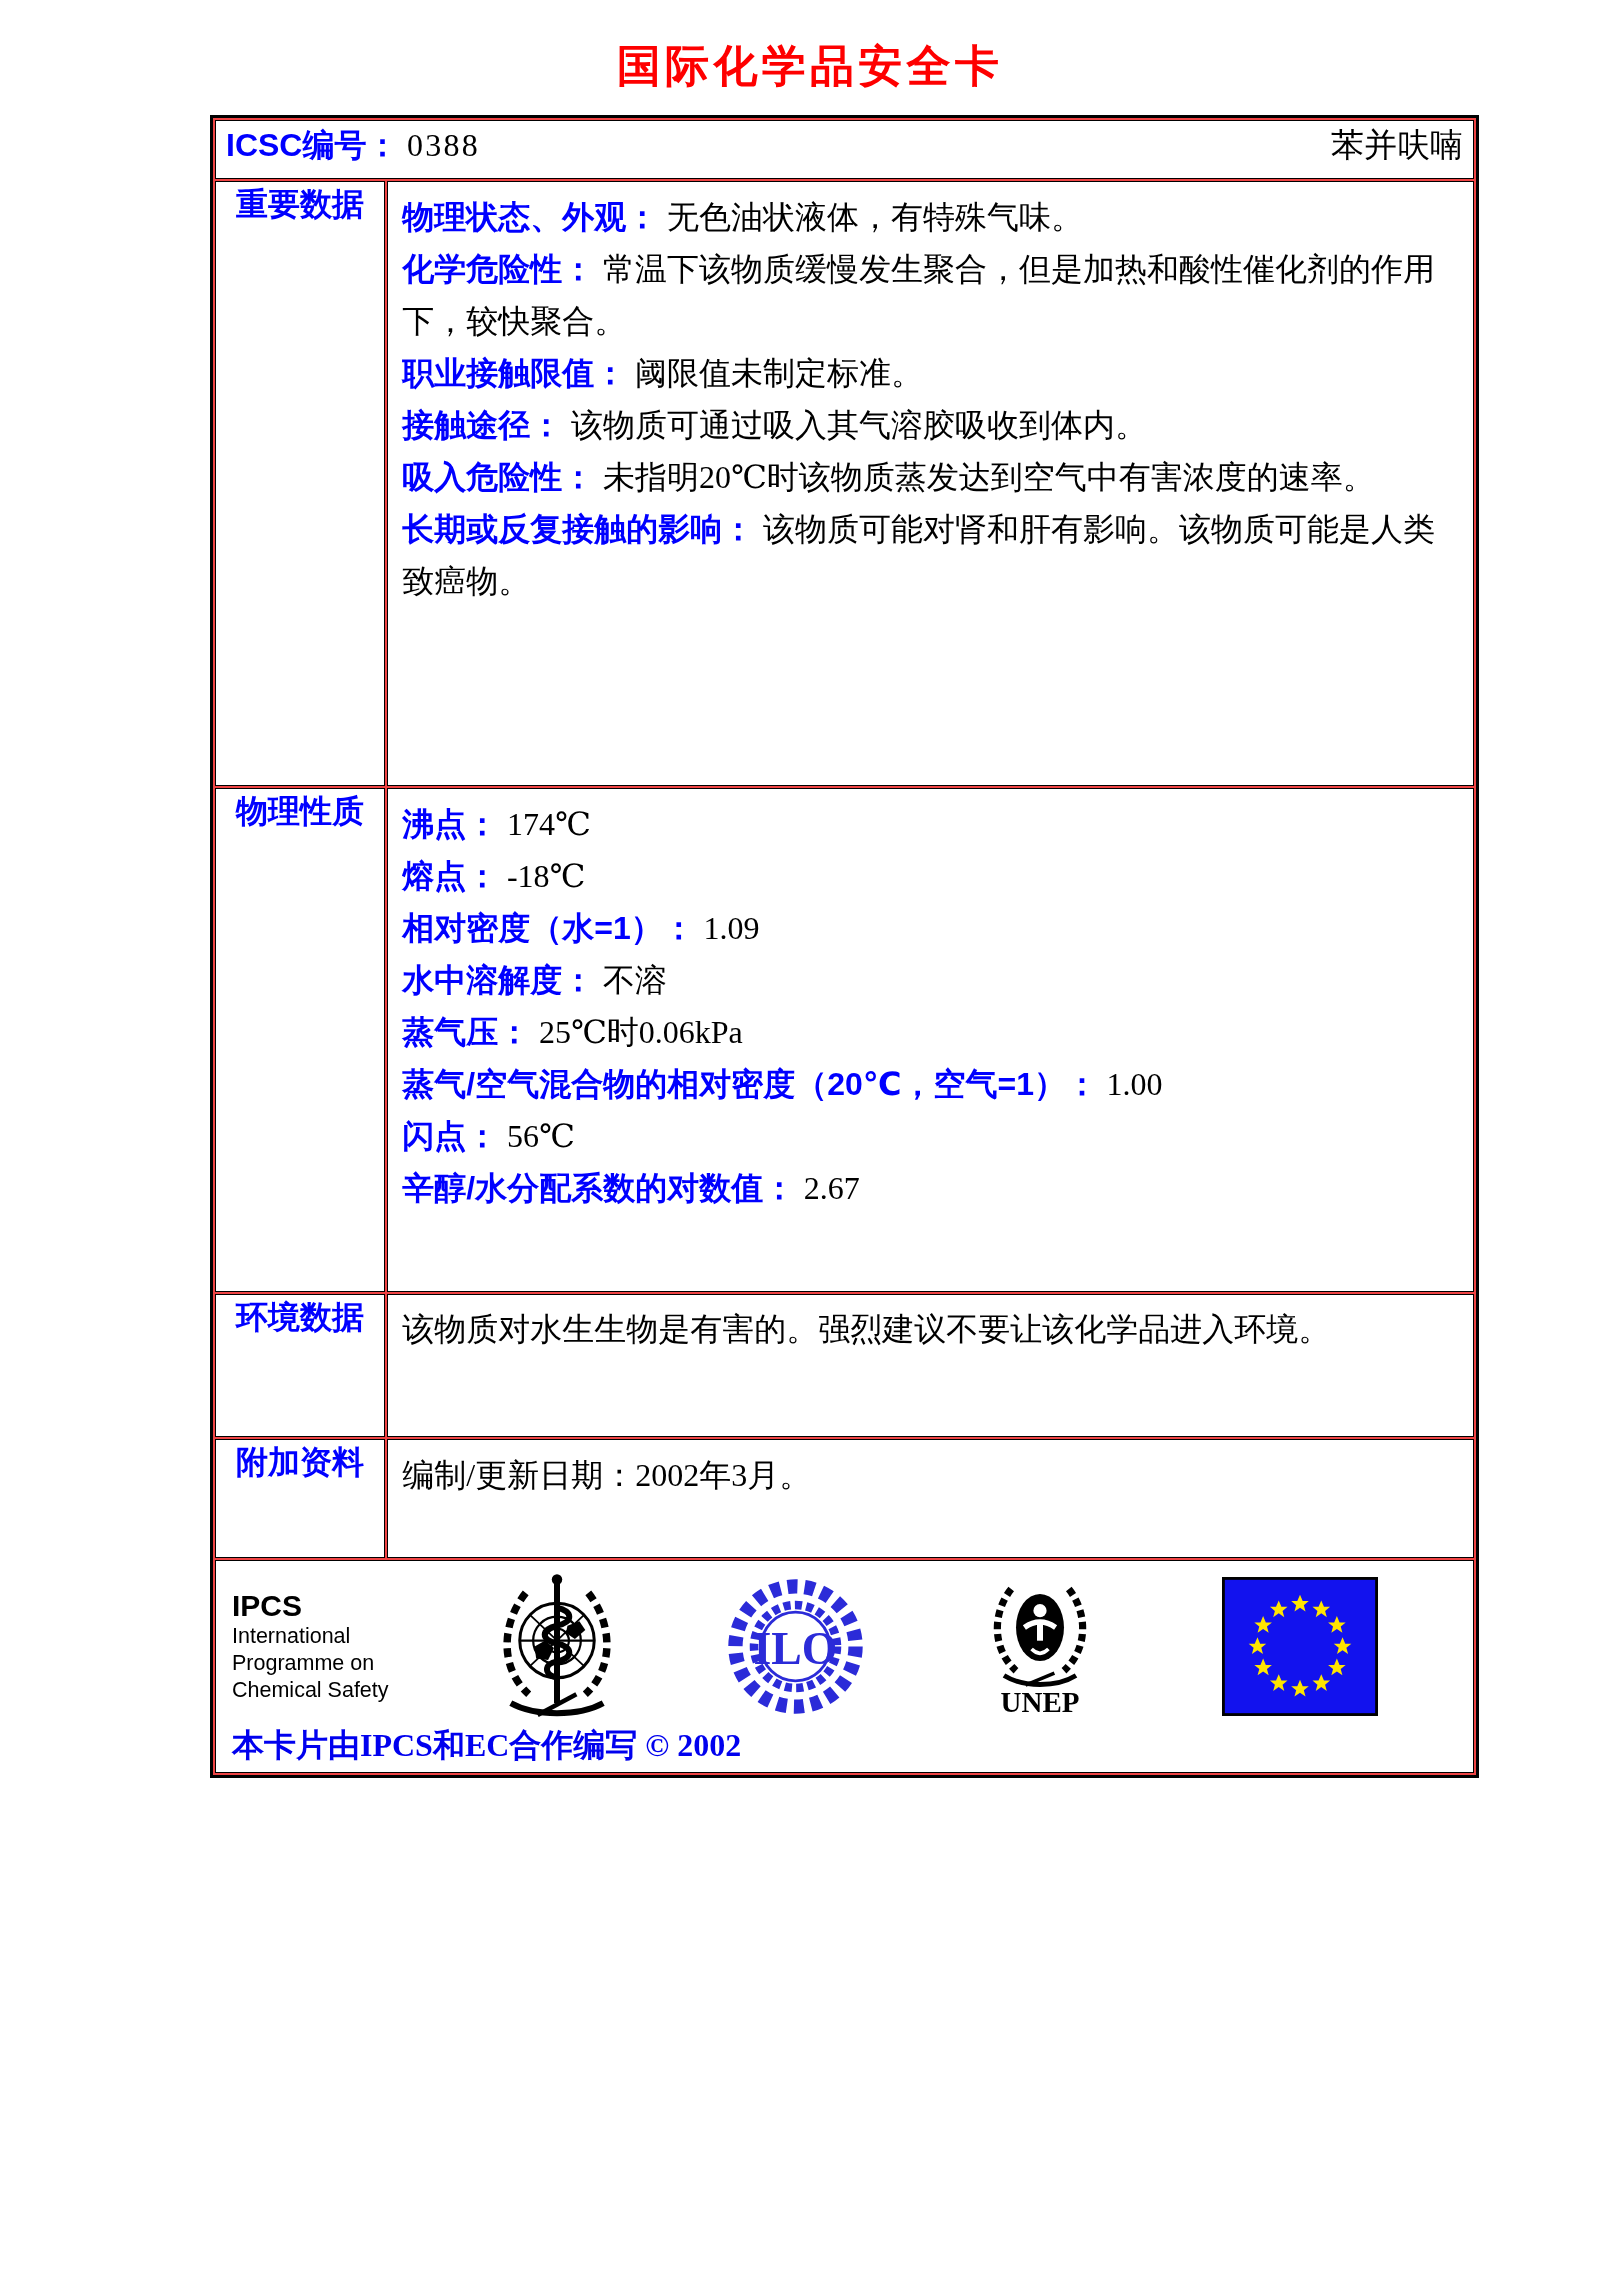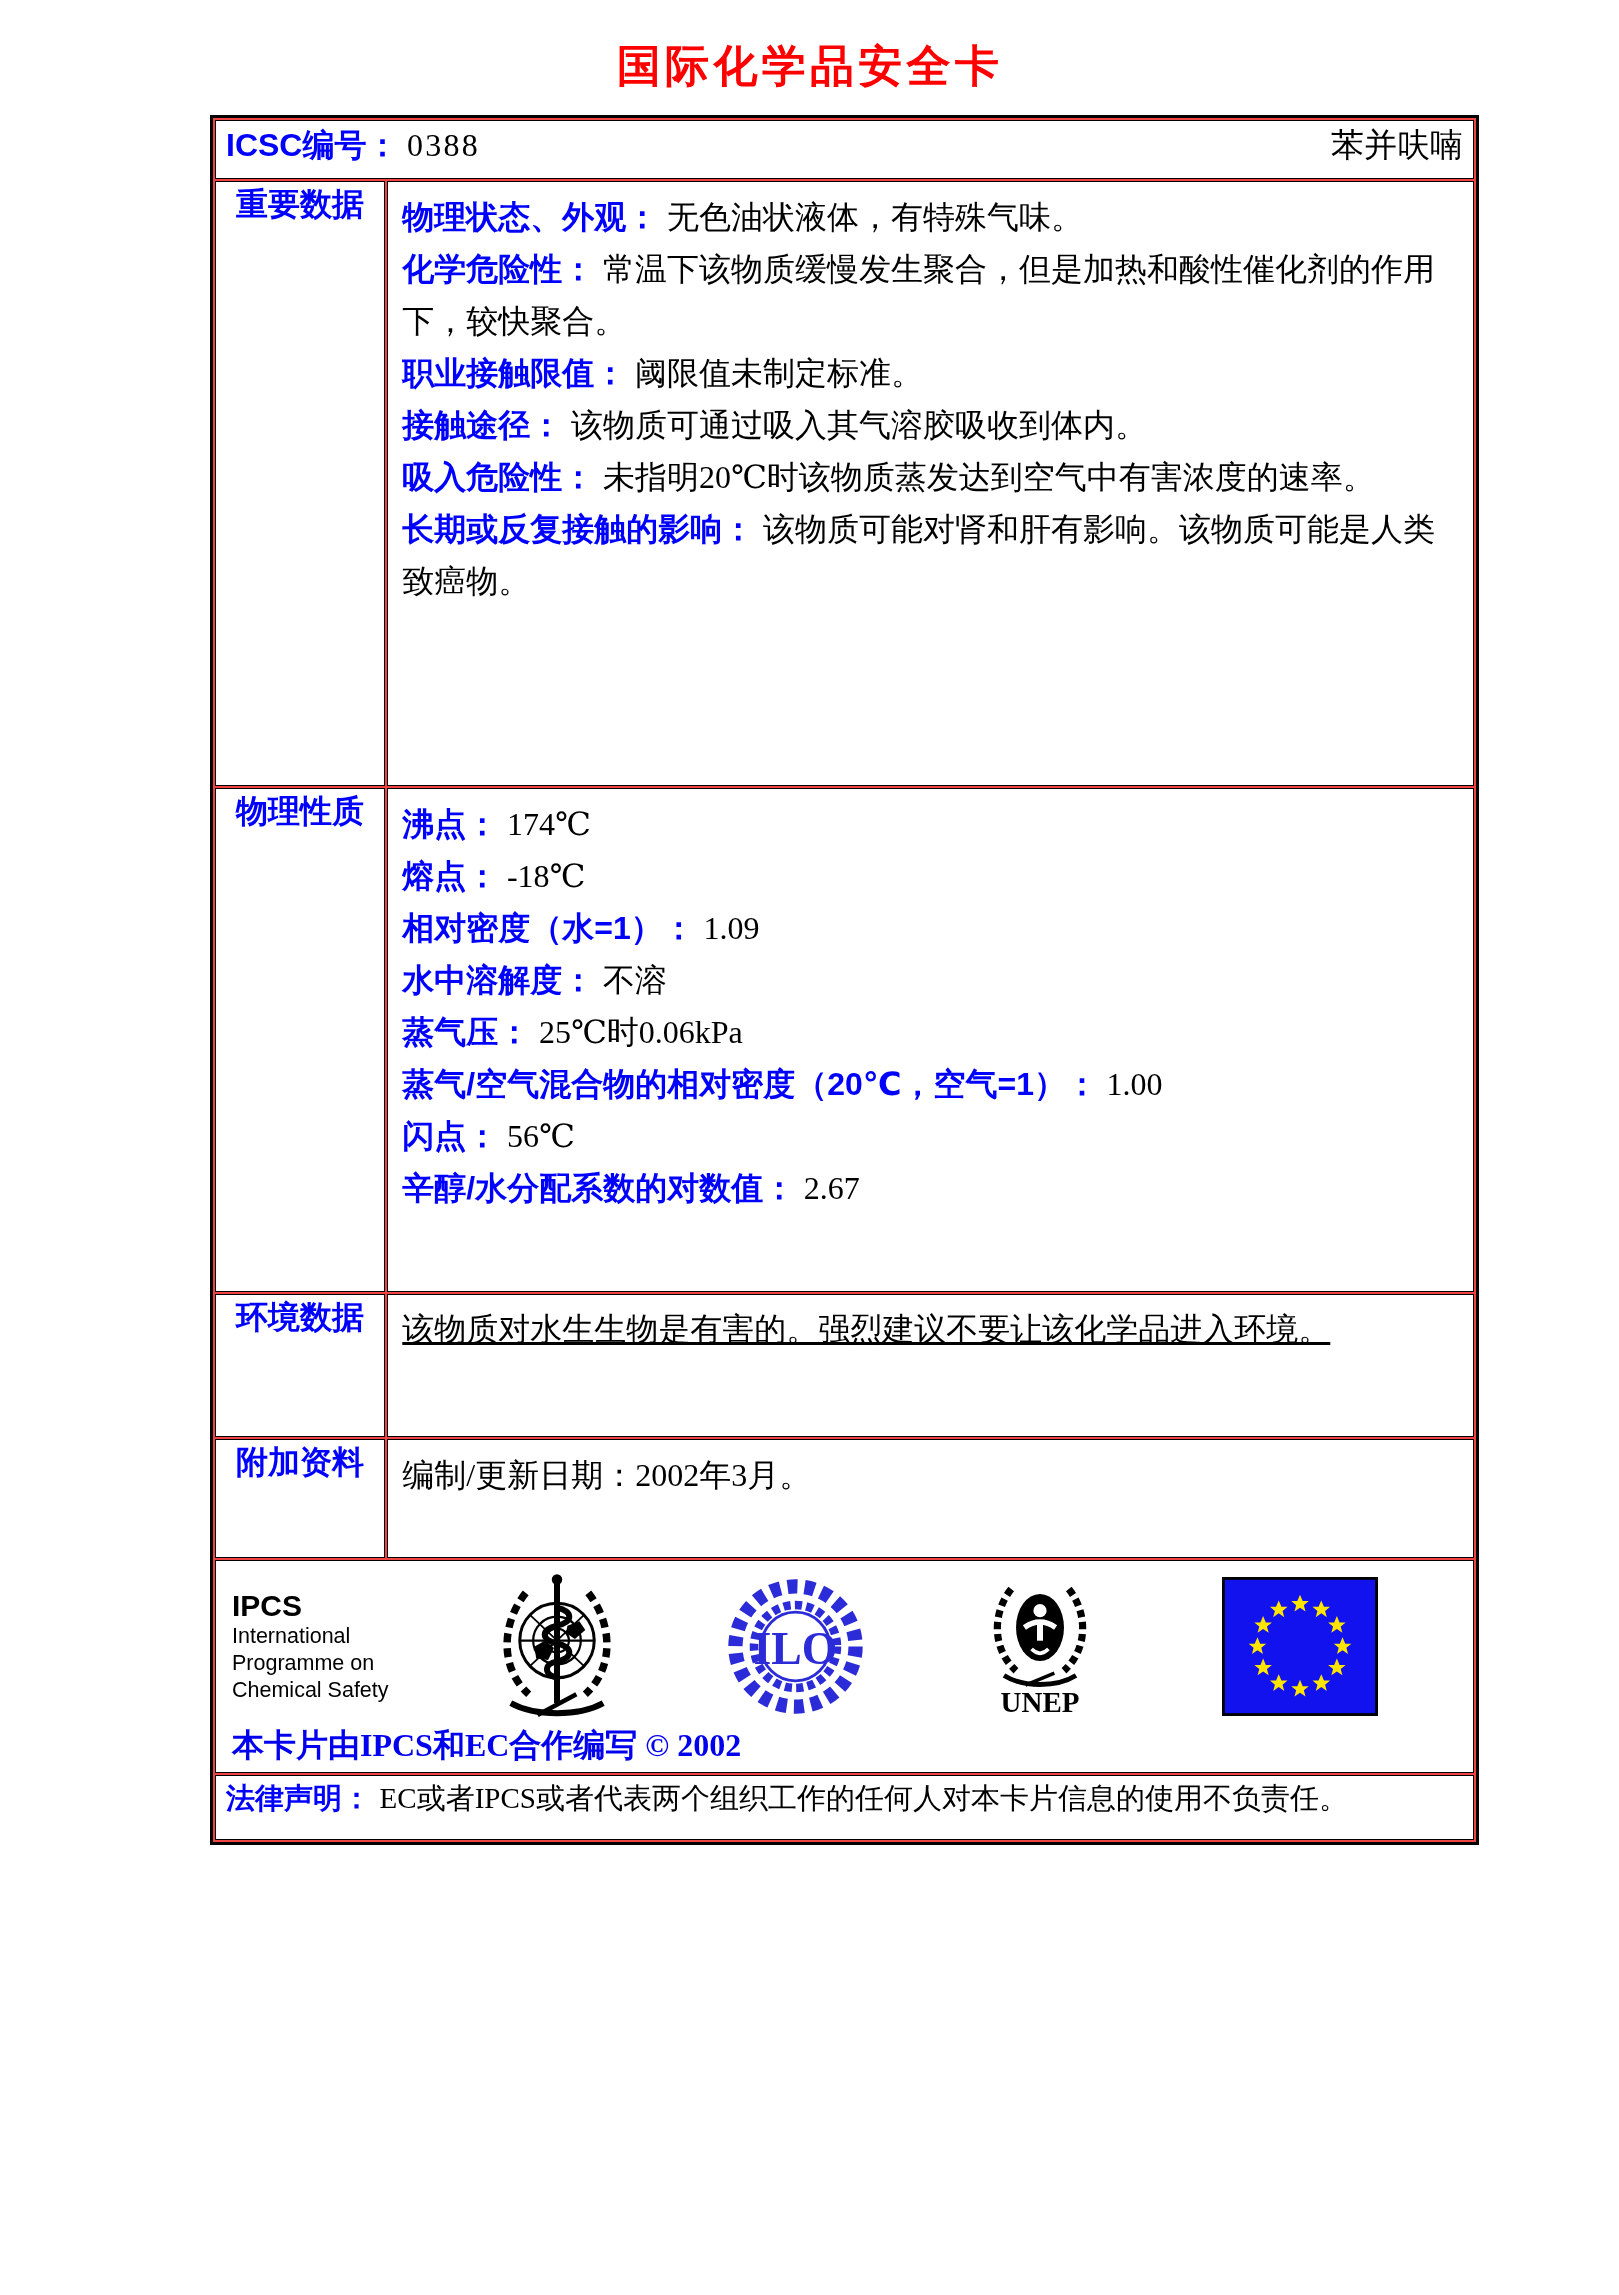--- a/index.html
+++ b/index.html
@@ -58,21 +58,21 @@
     font-family:"Liberation Sans","DejaVu Sans",sans-serif;
   }
   
   td.content{
     padding:8.6px 14.3px 0 14.3px;
     font-size:32px;
     line-height:52px;
   }
   td.c-important{height:594px;}
   td.c-physical{height:493px;}
-  td.c-environment{height:133px;text-decoration:underline;}
+  td.c-environment{height:133px;}
   td.c-notes{height:152px;padding-top:4.3px;}
   td.c-additional{height:108px;}
   .item{display:block;}
   
   td.logosrow{height:181px;padding:11.5px 16px 4.3px 16px;}
   .logos{display:flex;align-items:center;}
   .ipcs-block{
     width:172px;
     font-family:"Liberation Sans","DejaVu Sans",sans-serif;
     font-size:21.5px;line-height:27px;color:#000;
@@ -235,22 +235,17 @@
         </svg>
 
       </div>
       <div class="copyright">
         <span>本卡片由IPCS和EC合作编写</span>
         <span class="year">© 2002</span>
       </div>
     </td>
   </tr>
 
-  <tr>
-    <td class="legal" colspan="2">
-      <span class="blue-label">法律声明：</span><span class="black-val">EC或者IPCS或者代表两个组织工作的任何人对本卡片信息的使用不负责任。</span>
-    </td>
-  </tr>
 
 </tbody>
     </table>
 </div>
 
 
 </body></html>

